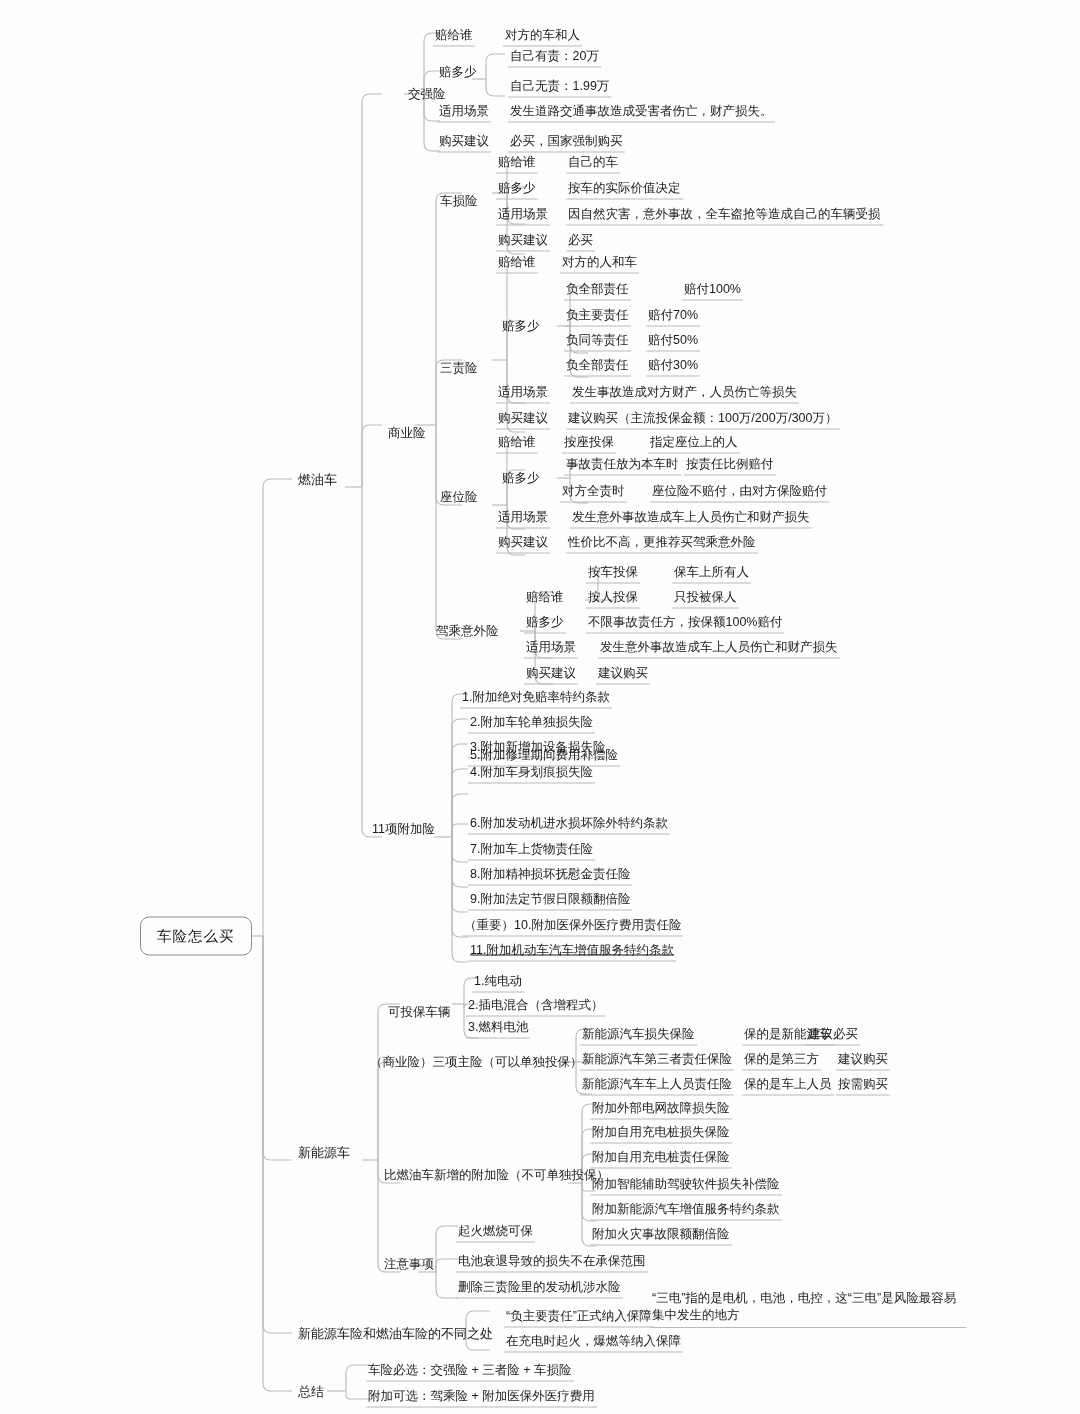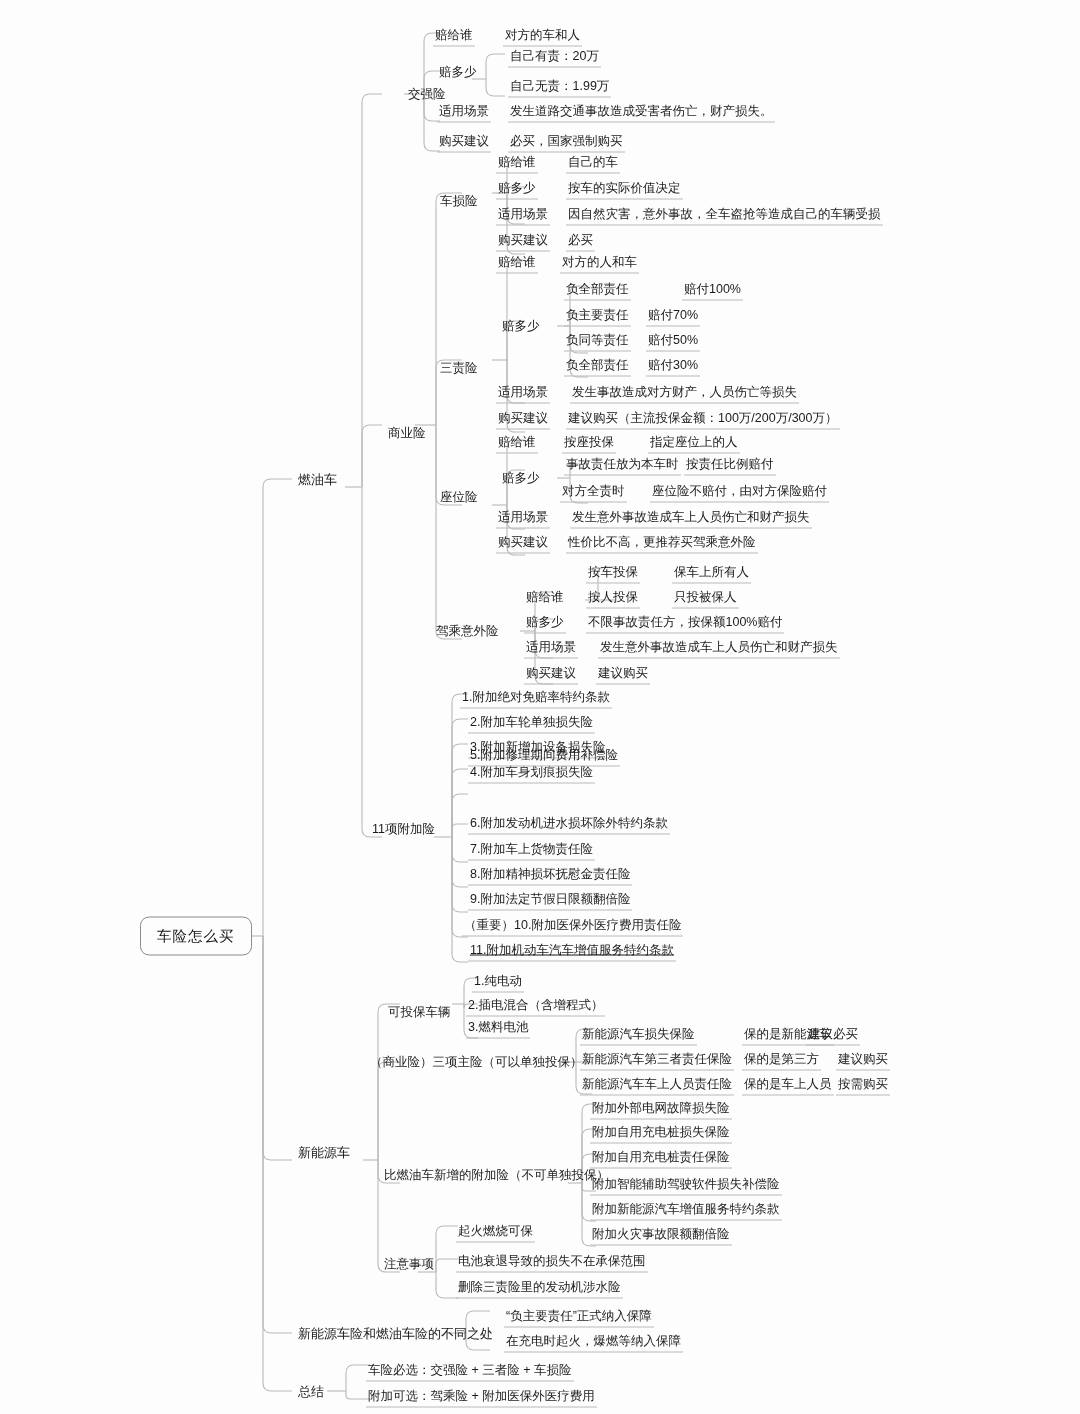--- a/index.html
+++ b/index.html
@@ -273,17 +273,18 @@
   <div class="node u" style="left:590px;top:1186px;">附加智能辅助驾驶软件损失补偿险</div>
   <div class="node u" style="left:590px;top:1211px;">附加新能源汽车增值服务特约条款</div>
   <div class="node u" style="left:590px;top:1236px;">附加火灾事故限额翻倍险</div>
 
   <div class="node" style="left:382px;top:1264px;">注意事项</div>
   <div class="node u" style="left:456px;top:1233px;">起火燃烧可保</div>
   <div class="node u" style="left:456px;top:1263px;">电池衰退导致的损失不在承保范围</div>
   <div class="node u" style="left:456px;top:1289px;">删除三责险里的发动机涉水险</div>
 
   <div class="node u" style="left:504px;top:1318px;">“负主要责任”正式纳入保障</div>
+  <div class="node wrap u" style="left:650px;top:1309px;width:312px;">“三电”指的是电机，电池，电控，这“三电”是风险最容易集中发生的地方</div>
   <div class="node u" style="left:504px;top:1343px;">在充电时起火，爆燃等纳入保障</div>
 
   <div class="node u" style="left:366px;top:1372px;">车险必选：交强险 + 三者险 + 车损险</div>
   <div class="node u" style="left:366px;top:1398px;">附加可选：驾乘险 + 附加医保外医疗费用</div>
 </div>
 
 </body></html>

